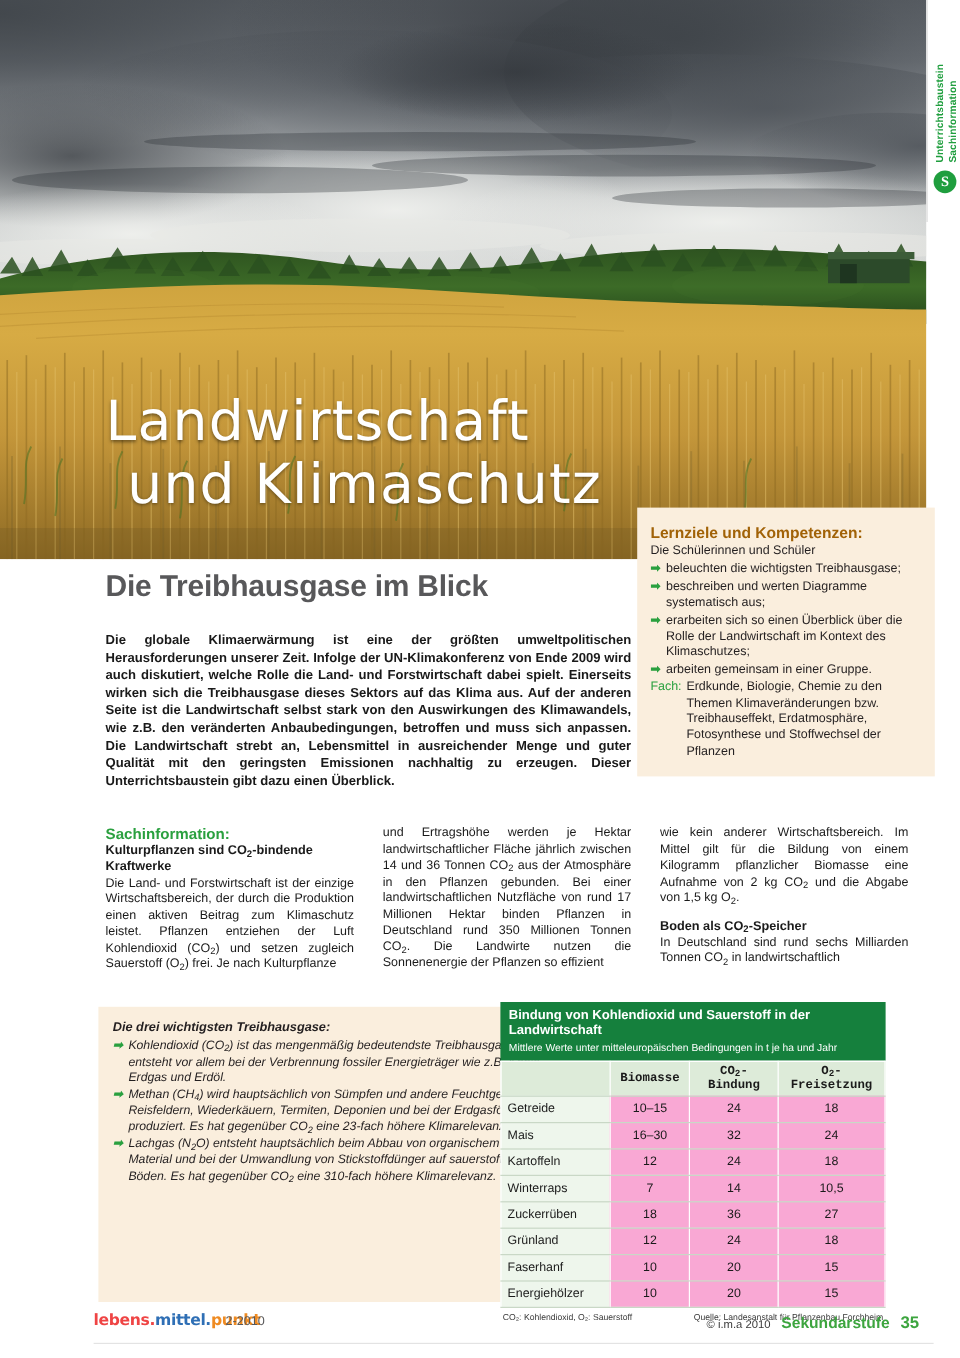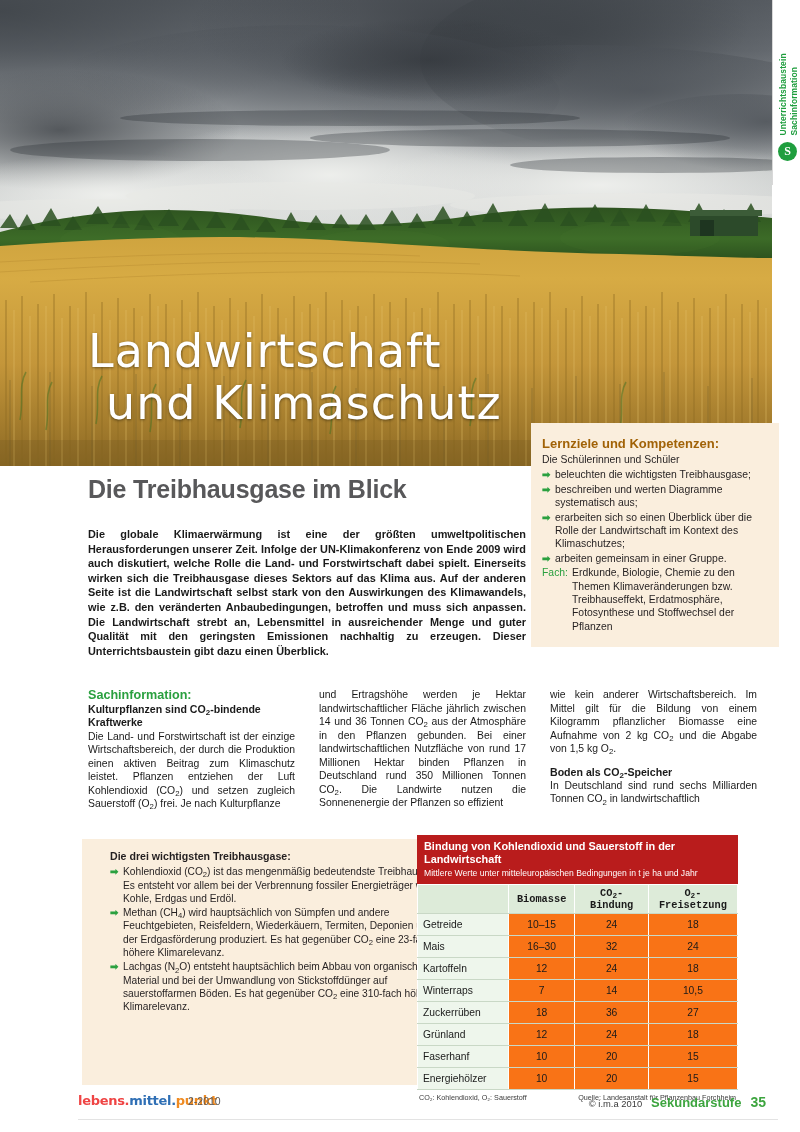--- a/index.html
+++ b/index.html
@@ -116,55 +116,55 @@
   .subhead{font-weight:bold;font-size:10.6px;line-height:13.4px;}
   .spacer{height:10px;}
 
   sub{font-size:75%;line-height:0;vertical-align:baseline;position:relative;bottom:-.28em;}
 
   
   .ghbox{
     position:absolute;left:82px;top:839px;width:385px;height:246px;
     background:#faeedd;
     box-sizing:border-box;
-    padding:11px 12px 10px 28px;
-    font-size:10.2px;line-height:13.3px;color:#231f20;
+    padding:11px 12px 10px 12px;
+    font-size:10.2px;line-height:13.3px;color:#231f20;font-style:italic;
   }
   .gh-title{font-weight:bold;font-size:10.6px;margin-bottom:2px;}
   .gh-list{list-style:none;margin:0;padding:0;}
   .gh-list li{position:relative;padding-left:13px;margin-bottom:1px;}
   .gh-arrow{position:absolute;left:0;top:0;color:#2aa03f;font-size:10px;font-weight:bold;}
 
   
   .tablewrap{
     position:absolute;left:417px;top:835px;width:321px;
   }
   .tbl-head{
-    background:#b91c1c;color:#ffffff;
+    background:#15803d;color:#ffffff;
     padding:5px 7px 5px 7px;
   }
   .tbl-head-title{font-weight:bold;font-size:10.9px;line-height:13.4px;}
   .tbl-head-sub{font-size:8.6px;line-height:11px;margin-top:1px;}
   table.data{
     border-collapse:collapse;width:321px;
     font-size:10.3px;color:#1a1a1a;
     background:#eef6ec;
   }
   table.data th, table.data td{
     border:1px solid #ffffff;
     border-bottom:1px solid #c9d8c6;
     padding:2px 5px;
     height:17px;
   }
   table.data th{
     background:#ddebd9;font-weight:bold;text-align:center;font-family:Liberation Mono, monospace;
   }
   table.data th.rowhead-blank{background:#ddebd9;}
   table.data td.rowname{text-align:left;background:#eef6ec;}
-  table.data td.num{text-align:center;background:#f97316;}
+  table.data td.num{text-align:center;background:#f9a8d4;}
   .tbl-foot{
     display:flex;justify-content:space-between;
     font-size:7.2px;color:#3a3a3a;
     padding:3px 2px 0 2px;width:321px;box-sizing:border-box;
   }
 
   
   .footer{
     position:absolute;left:0;top:1093px;width:800px;height:39px;
   }

